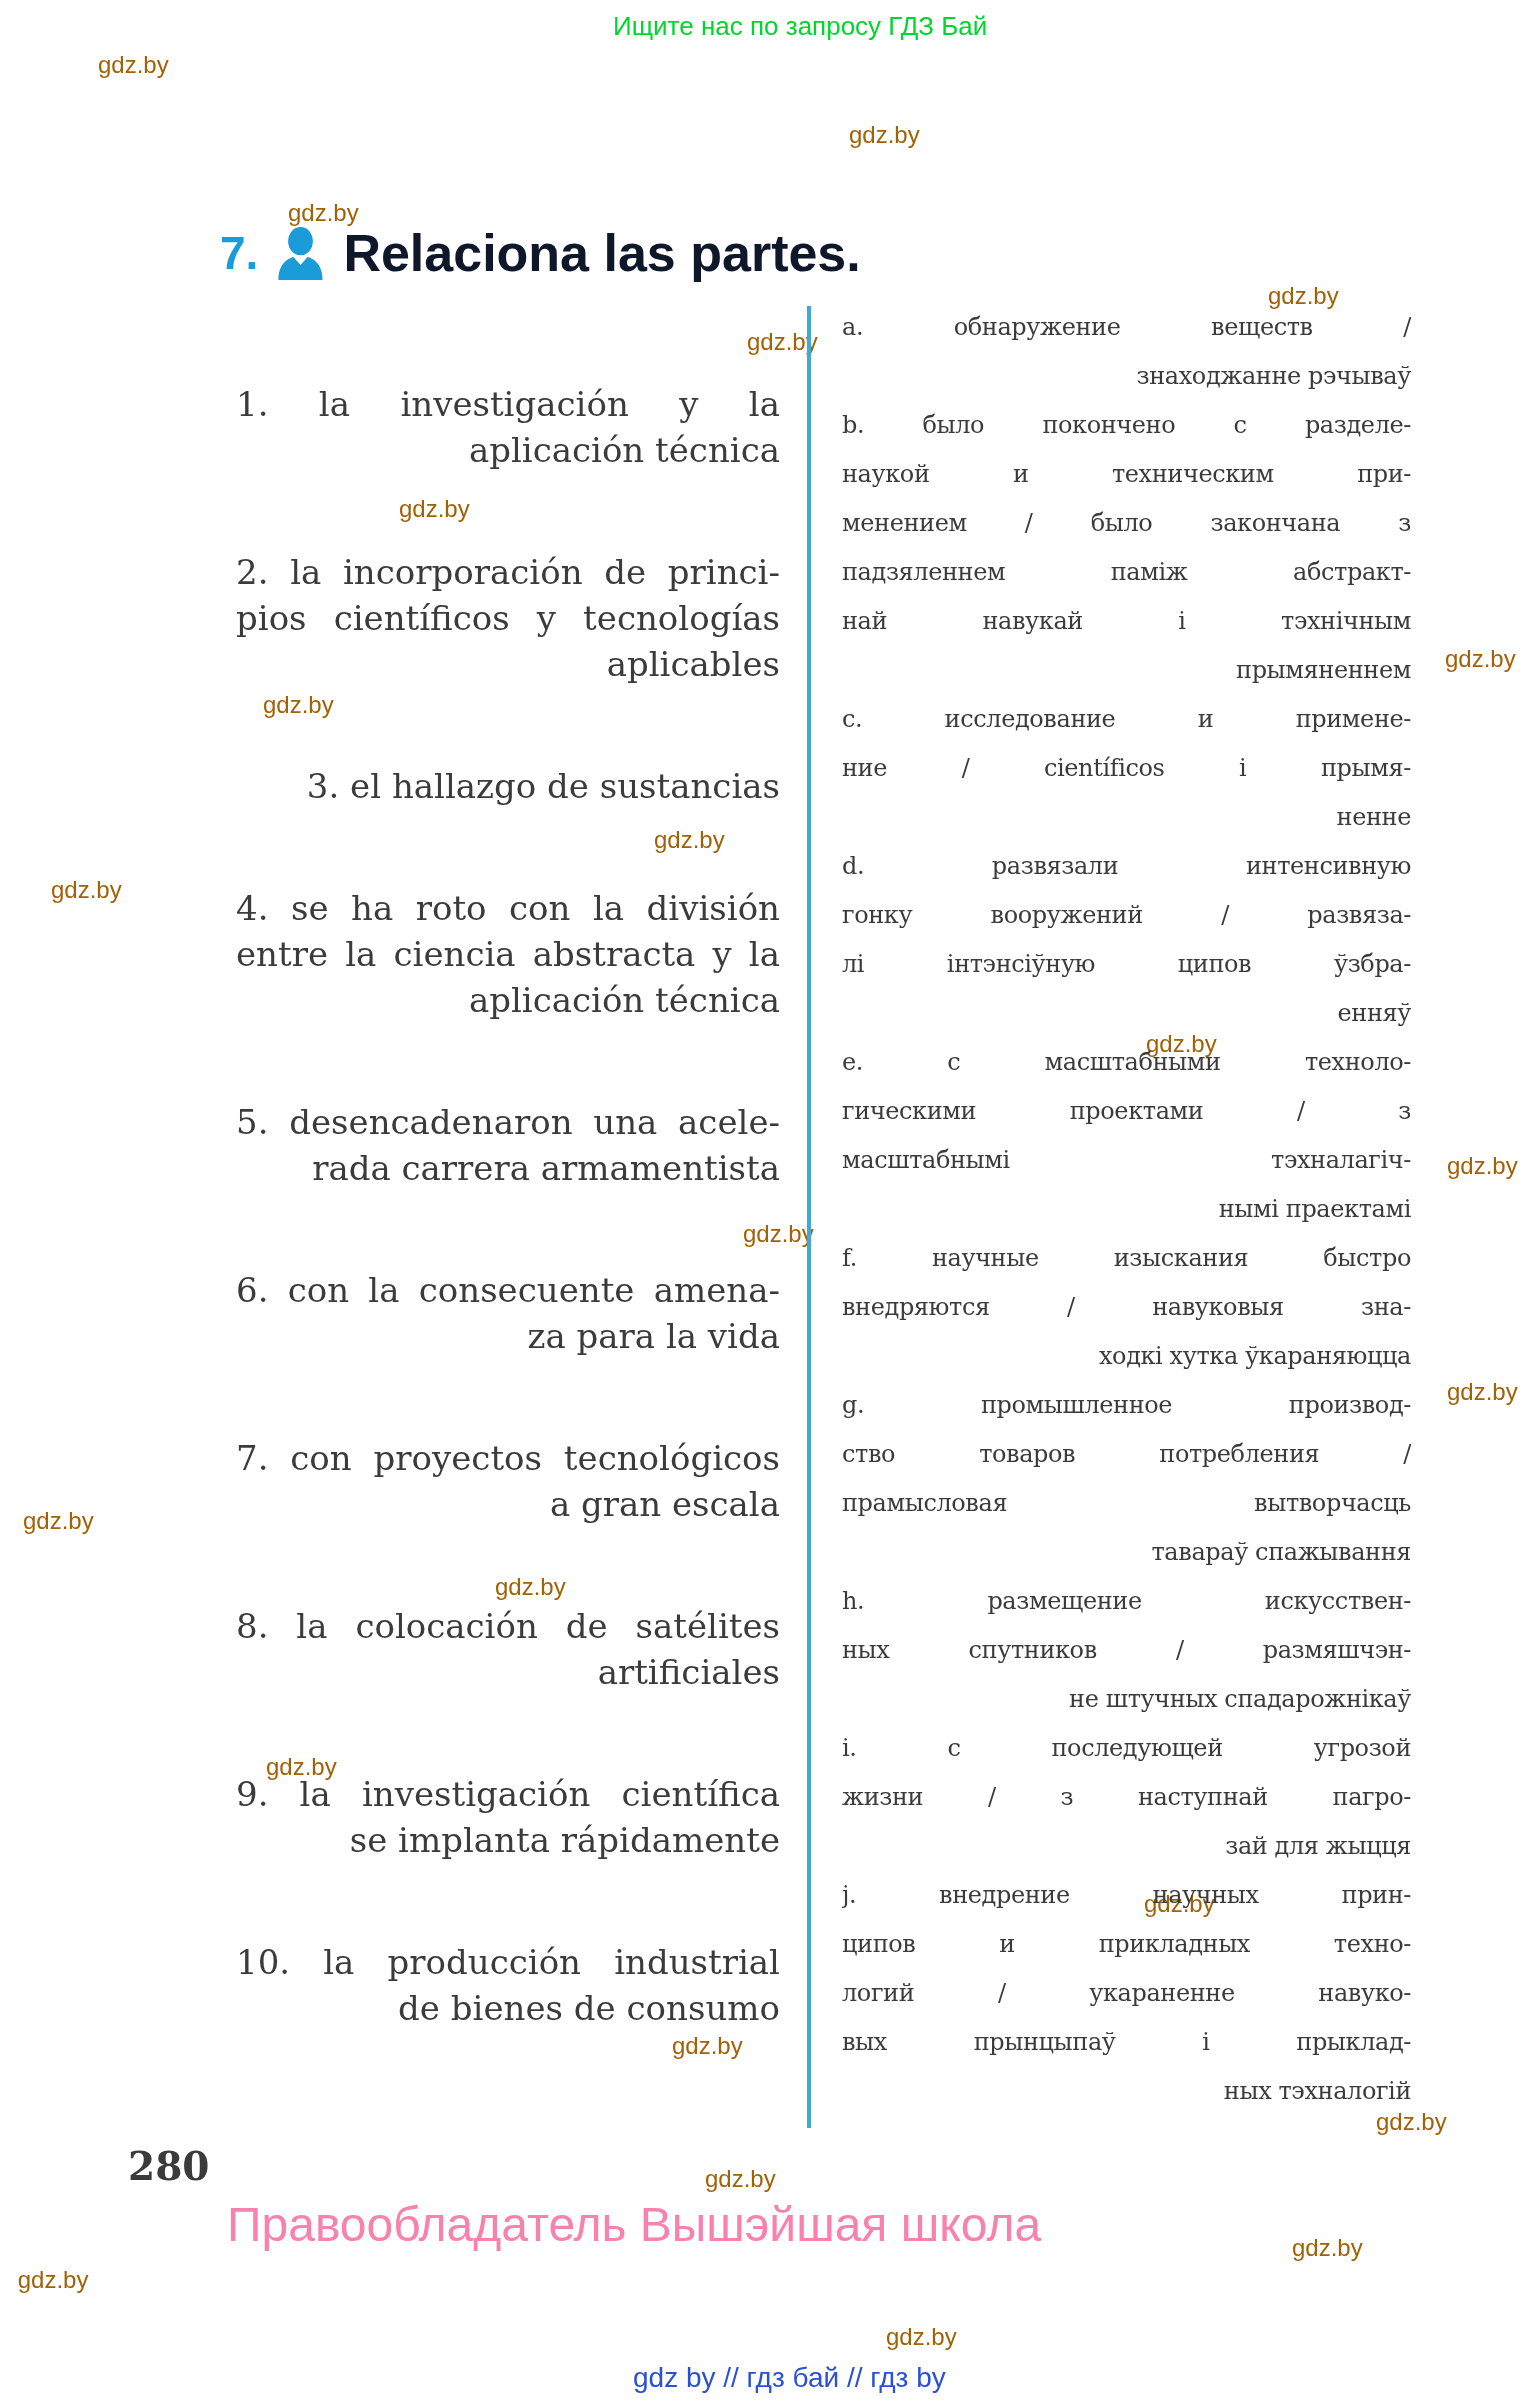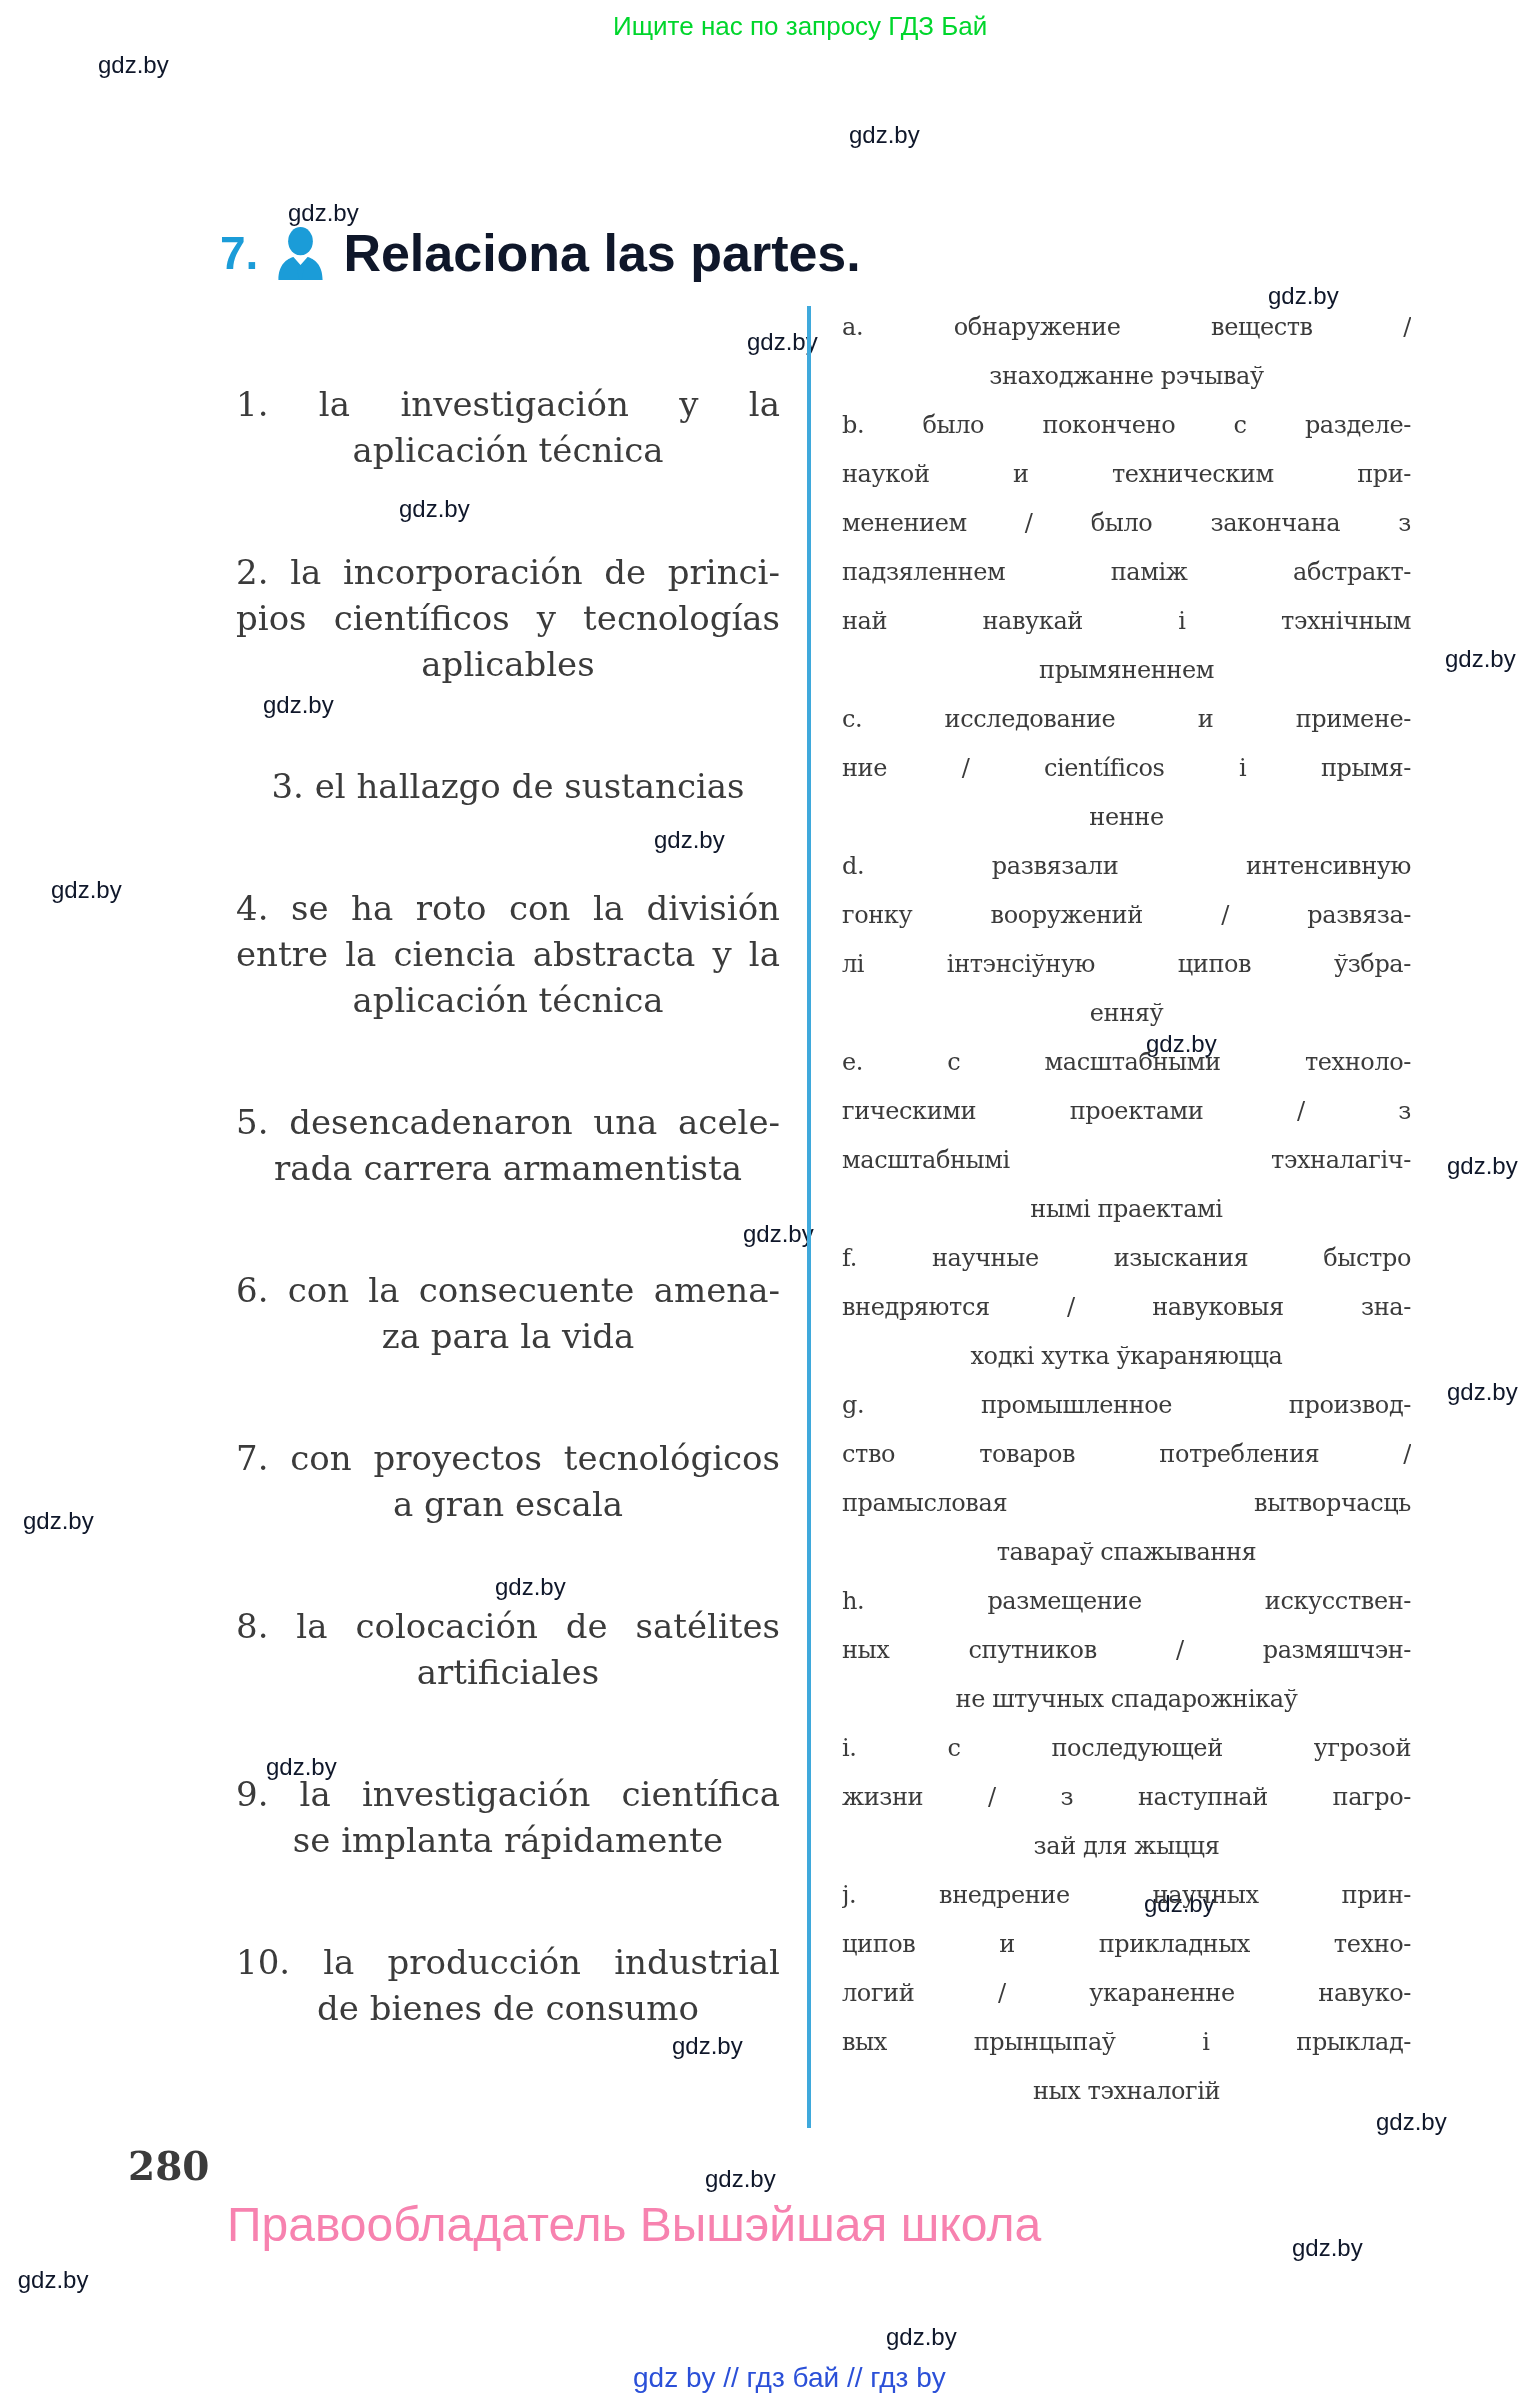--- a/index.html
+++ b/index.html
@@ -8,35 +8,35 @@
     --banner-green:#00d62c;
     --copyright-pink:#f782af;
     --footer-blue:#2b50d8;
     --text:#3b3b3b;
   }
   html,body{margin:0;padding:0;background:#ffffff;}
   .page{position:relative;width:1539px;height:2401px;background:#ffffff;overflow:hidden;
         font-family:"DejaVu Serif", serif;color:var(--text);}
   .banner{position:absolute;left:613px;top:10.6px;font-family:"Liberation Sans",sans-serif;
           font-size:26px;color:var(--banner-green);white-space:nowrap;}
-  .wm{position:absolute;font-family:"Liberation Sans",sans-serif;font-size:24px;color:#0f172a;
+  .wm{position:absolute;font-family:"Liberation Sans",sans-serif;font-size:24px;color:#a16207;
       white-space:nowrap;}
   .title-row{position:absolute;left:220px;top:223px;display:flex;align-items:center;gap:14px;}
   .ex-num{font-family:"Liberation Sans",sans-serif;font-weight:bold;font-size:46px;
           color:var(--accent-blue);}
   .ex-icon{display:inline-block;width:57px;height:53px;}
   .ex-title{font-family:"Liberation Sans",sans-serif;font-weight:bold;font-size:52px;
             color:#0f172a;white-space:nowrap;}
   .col-left{position:absolute;left:220px;top:381px;width:560px;font-size:34px;}
   .col-left .item{margin-bottom:76px;}
   .col-left .line{height:46px;line-height:46px;overflow:hidden;margin-left:16px;}
   .col-right{position:absolute;left:842px;top:303px;width:569px;font-size:24px;letter-spacing:-0.4px;}
   .col-right .line{height:49px;line-height:49px;overflow:hidden;}
   .jl{text-align:justify;text-align-last:justify;}
-  .ll{text-align:center;}
+  .ll{text-align:right;}
   .divider{position:absolute;left:807px;top:306px;width:3.5px;height:1822px;
            background:var(--divider-blue);}
   .pagenum{position:absolute;left:128px;top:2143px;font-size:39px;color:var(--text);font-weight:bold;}
   .copyright{position:absolute;left:227px;top:2197px;font-family:"Liberation Sans",sans-serif;
              font-size:48px;color:var(--copyright-pink);white-space:nowrap;}
   .footer{position:absolute;left:633px;top:2362px;font-family:"Liberation Sans",sans-serif;
           font-size:28px;color:var(--footer-blue);white-space:nowrap;cursor:pointer;}
 </style>
 </head>
 <body>

